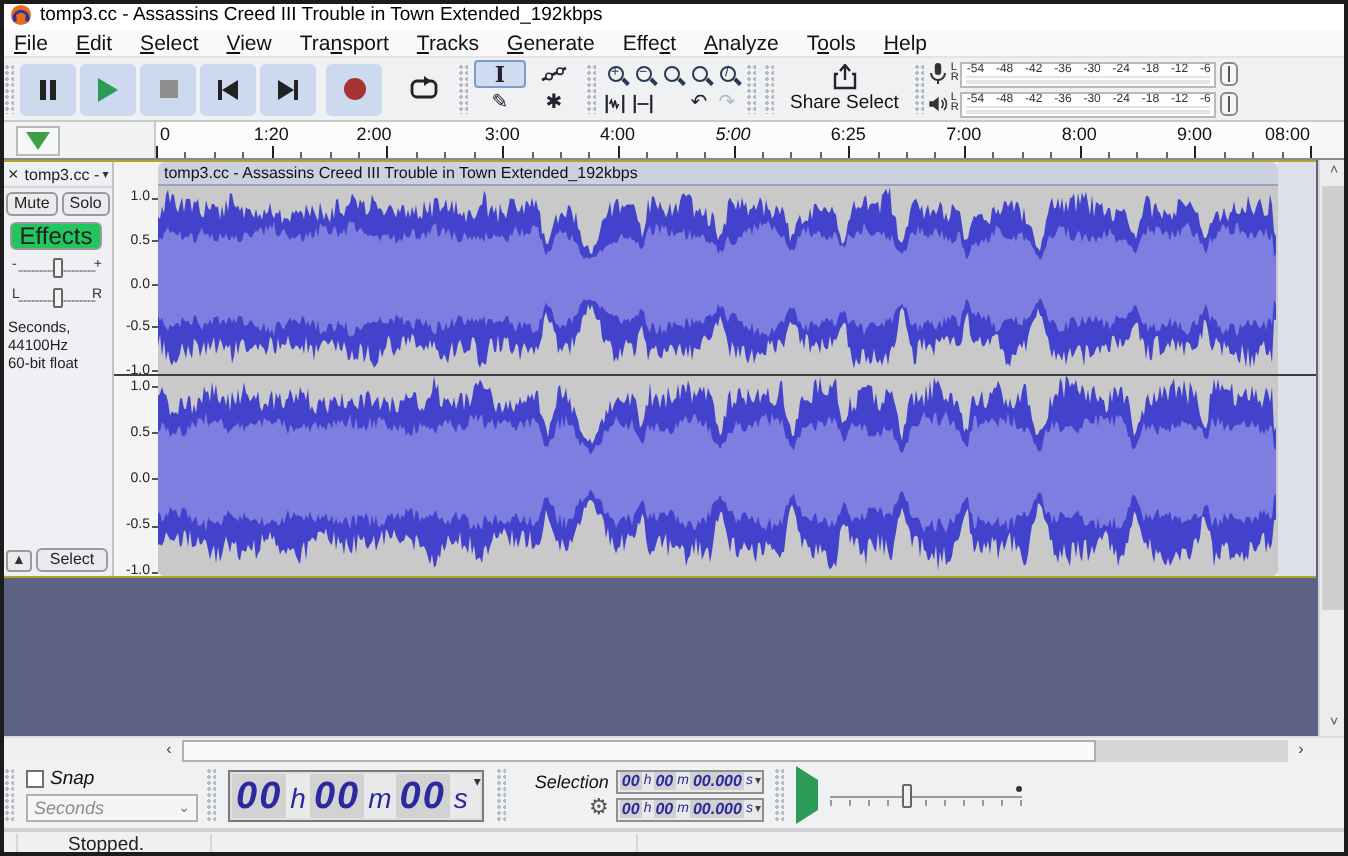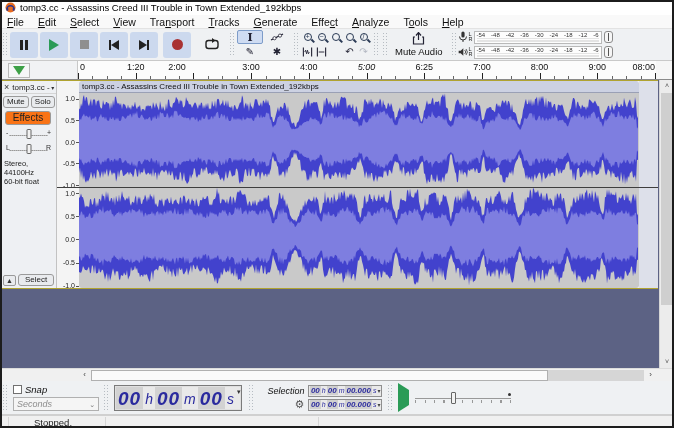--- a/index.html
+++ b/index.html
@@ -62,21 +62,21 @@
   
   #trackzone{position:absolute;left:0;top:80px;width:674px;height:288px;background:var(--slate,#5c6284);}
   #track{position:absolute;left:0;top:0;width:658px;height:209px;border:1px solid var(--yellow,#b0a330);background:#f0f0f0;}
   #tpanel{position:absolute;left:0;top:0;width:56px;height:207px;background:#eef0f3;border-right:1px solid #c2c2c2;}
   .thead{display:flex;align-items:center;height:13px;border-bottom:1px solid #d5d5d5;}
   .closex{font-size:9px;color:#333;padding:0 3px;line-height:13px;}
   .tname{font-size:8px;color:#222;white-space:nowrap;overflow:hidden;max-width:38px;}
   .tdrop{font-size:6px;color:#333;margin-left:1px;}
   .btnrow{display:flex;gap:2px;padding:2px 2px 0 2px;}
   .pbtn{background:#e9ebee;border:1px solid #9a9a9a;border-radius:3px;font-size:8px;color:#222;height:12px;line-height:10px;padding:0 3px;flex:1;text-align:center;}
-  .effects{margin:3px 4px 0 4px;background:#f97316;border:1px solid #9a9a9a;border-radius:3px;font-size:10px;height:14px;}
+  .effects{margin:3px 4px 0 4px;background:#22c55e;border:1px solid #9a9a9a;border-radius:3px;font-size:12px;height:14px;}
   .sliderrow{position:relative;height:13px;margin:2px 4px 0 4px;}
   .sliderrow .end{position:absolute;top:1px;font-size:7px;color:#333;line-height:9px;}
   .sliderrow .line{position:absolute;left:4px;right:4px;top:8px;height:1px;background:#999;border-bottom:1px dotted #bbb;}
   .sliderrow .thumb{position:absolute;left:50%;top:2px;width:5px;height:10px;background:#f2f2f2;border:1px solid #666;border-radius:1px;transform:translateX(-50%);}
   .tinfo{font-size:7.5px;color:#222;padding:4px 0 0 3px;line-height:9px;}
   .tfoot{position:absolute;left:0;bottom:2px;width:100%;display:flex;align-items:center;gap:2px;padding:0 2px;}
   .collapse{font-size:7px;color:#333;background:#e9ebee;border:1px solid #9a9a9a;border-radius:2px;height:11px;width:13px;line-height:9px;text-align:center;padding:0;}
   .selbtn{flex:1;max-width:36px;}
   
   #vruler{position:absolute;left:56px;top:0;width:22px;height:207px;background:#f4f4f4;}
@@ -263,21 +263,21 @@
     </div>
       </div>
     <div class="grip"></div>
     <div class="grip"></div>
     <button class="lbtn">
       <svg width="13" height="13" viewBox="0 0 13 13">
         <path d="M3,5 h-1.5 v7 h10 v-7 h-1.5" fill="none" stroke="#223" stroke-width="1.2"></path>
         <line x1="6.5" y1="1.5" x2="6.5" y2="8" stroke="#223" stroke-width="1.2"></line>
         <path d="M4,3.5 L6.5,0.5 L9,3.5" fill="none" stroke="#223" stroke-width="1.2"></path>
       </svg>
-      <span class="lab">Mute Audio</span>
+      <span class="lab">Share Select</span>
     </button>
     <div class="grip"></div>
     <div class="meterbox">
       <div class="meter">
         <svg width="10" height="12" viewBox="0 0 10 12">
           <rect x="3.4" y="0.5" width="3.2" height="6" rx="1.6" fill="#333"></rect>
           <path d="M1.5,5.5 a3.5,3.5 0 0 0 7,0" fill="none" stroke="#333" stroke-width="1"></path>
           <line x1="5" y1="9" x2="5" y2="11" stroke="#333" stroke-width="1"></line>
         </svg>
         <span class="mlr">
@@ -350,21 +350,21 @@
         <span class="tlab" style="left: 2px; transform: none;">0</span>
         <div class="tmin" style="left: 14.425px;"></div>
         <div class="tmin" style="left: 28.85px;"></div>
         <div class="tmin" style="left: 43.275px;"></div>
         <div class="tmaj" style="left: 57.7px;"></div>
         <span class="tlab" style="left: 57.7px;">1:20</span>
         <div class="tmin" style="left: 72.125px;"></div>
         <div class="tmin" style="left: 86.55px;"></div>
         <div class="tmin" style="left: 100.975px;"></div>
         <div class="tmaj" style="left: 115.4px;"></div>
-        <span class="tlab" style="left: 99px;">2:00</span>
+        <span class="tlab" style="left: 109px;">2:00</span>
         <div class="tmin" style="left: 129.825px;"></div>
         <div class="tmin" style="left: 144.25px;"></div>
         <div class="tmin" style="left: 158.675px;"></div>
         <div class="tmaj" style="left: 173.1px;"></div>
         <span class="tlab" style="left: 173.1px;">3:00</span>
         <div class="tmin" style="left: 187.525px;"></div>
         <div class="tmin" style="left: 201.95px;"></div>
         <div class="tmin" style="left: 216.375px;"></div>
         <div class="tmaj" style="left: 230.8px;"></div>
         <span class="tlab" style="left: 230.8px;">4:00</span>
@@ -420,21 +420,21 @@
           <span class="line"></span>
             <span class="thumb"></span>
         </div>
         <div class="sliderrow">
           <span class="end" style="left:1px;">L</span>
           <span class="end" style="right:1px;">R</span>
           <span class="line"></span>
             <span class="thumb"></span>
         </div>
         <div class="tinfo">
-          <div>Stereo, 44100Hz</div>
+          <div>Seconds, 44100Hz</div>
           <div>60-bit float</div>
         </div>
         <div class="tfoot">
           <button class="collapse">▲</button>
           <button class="pbtn selbtn">Select</button>
         </div>
       </div>
       <div id="vruler">
         <div class="vch" style="top:13px;height:93px;">
             <span class="vval" style="top: 1.5%;">1.0</span>

